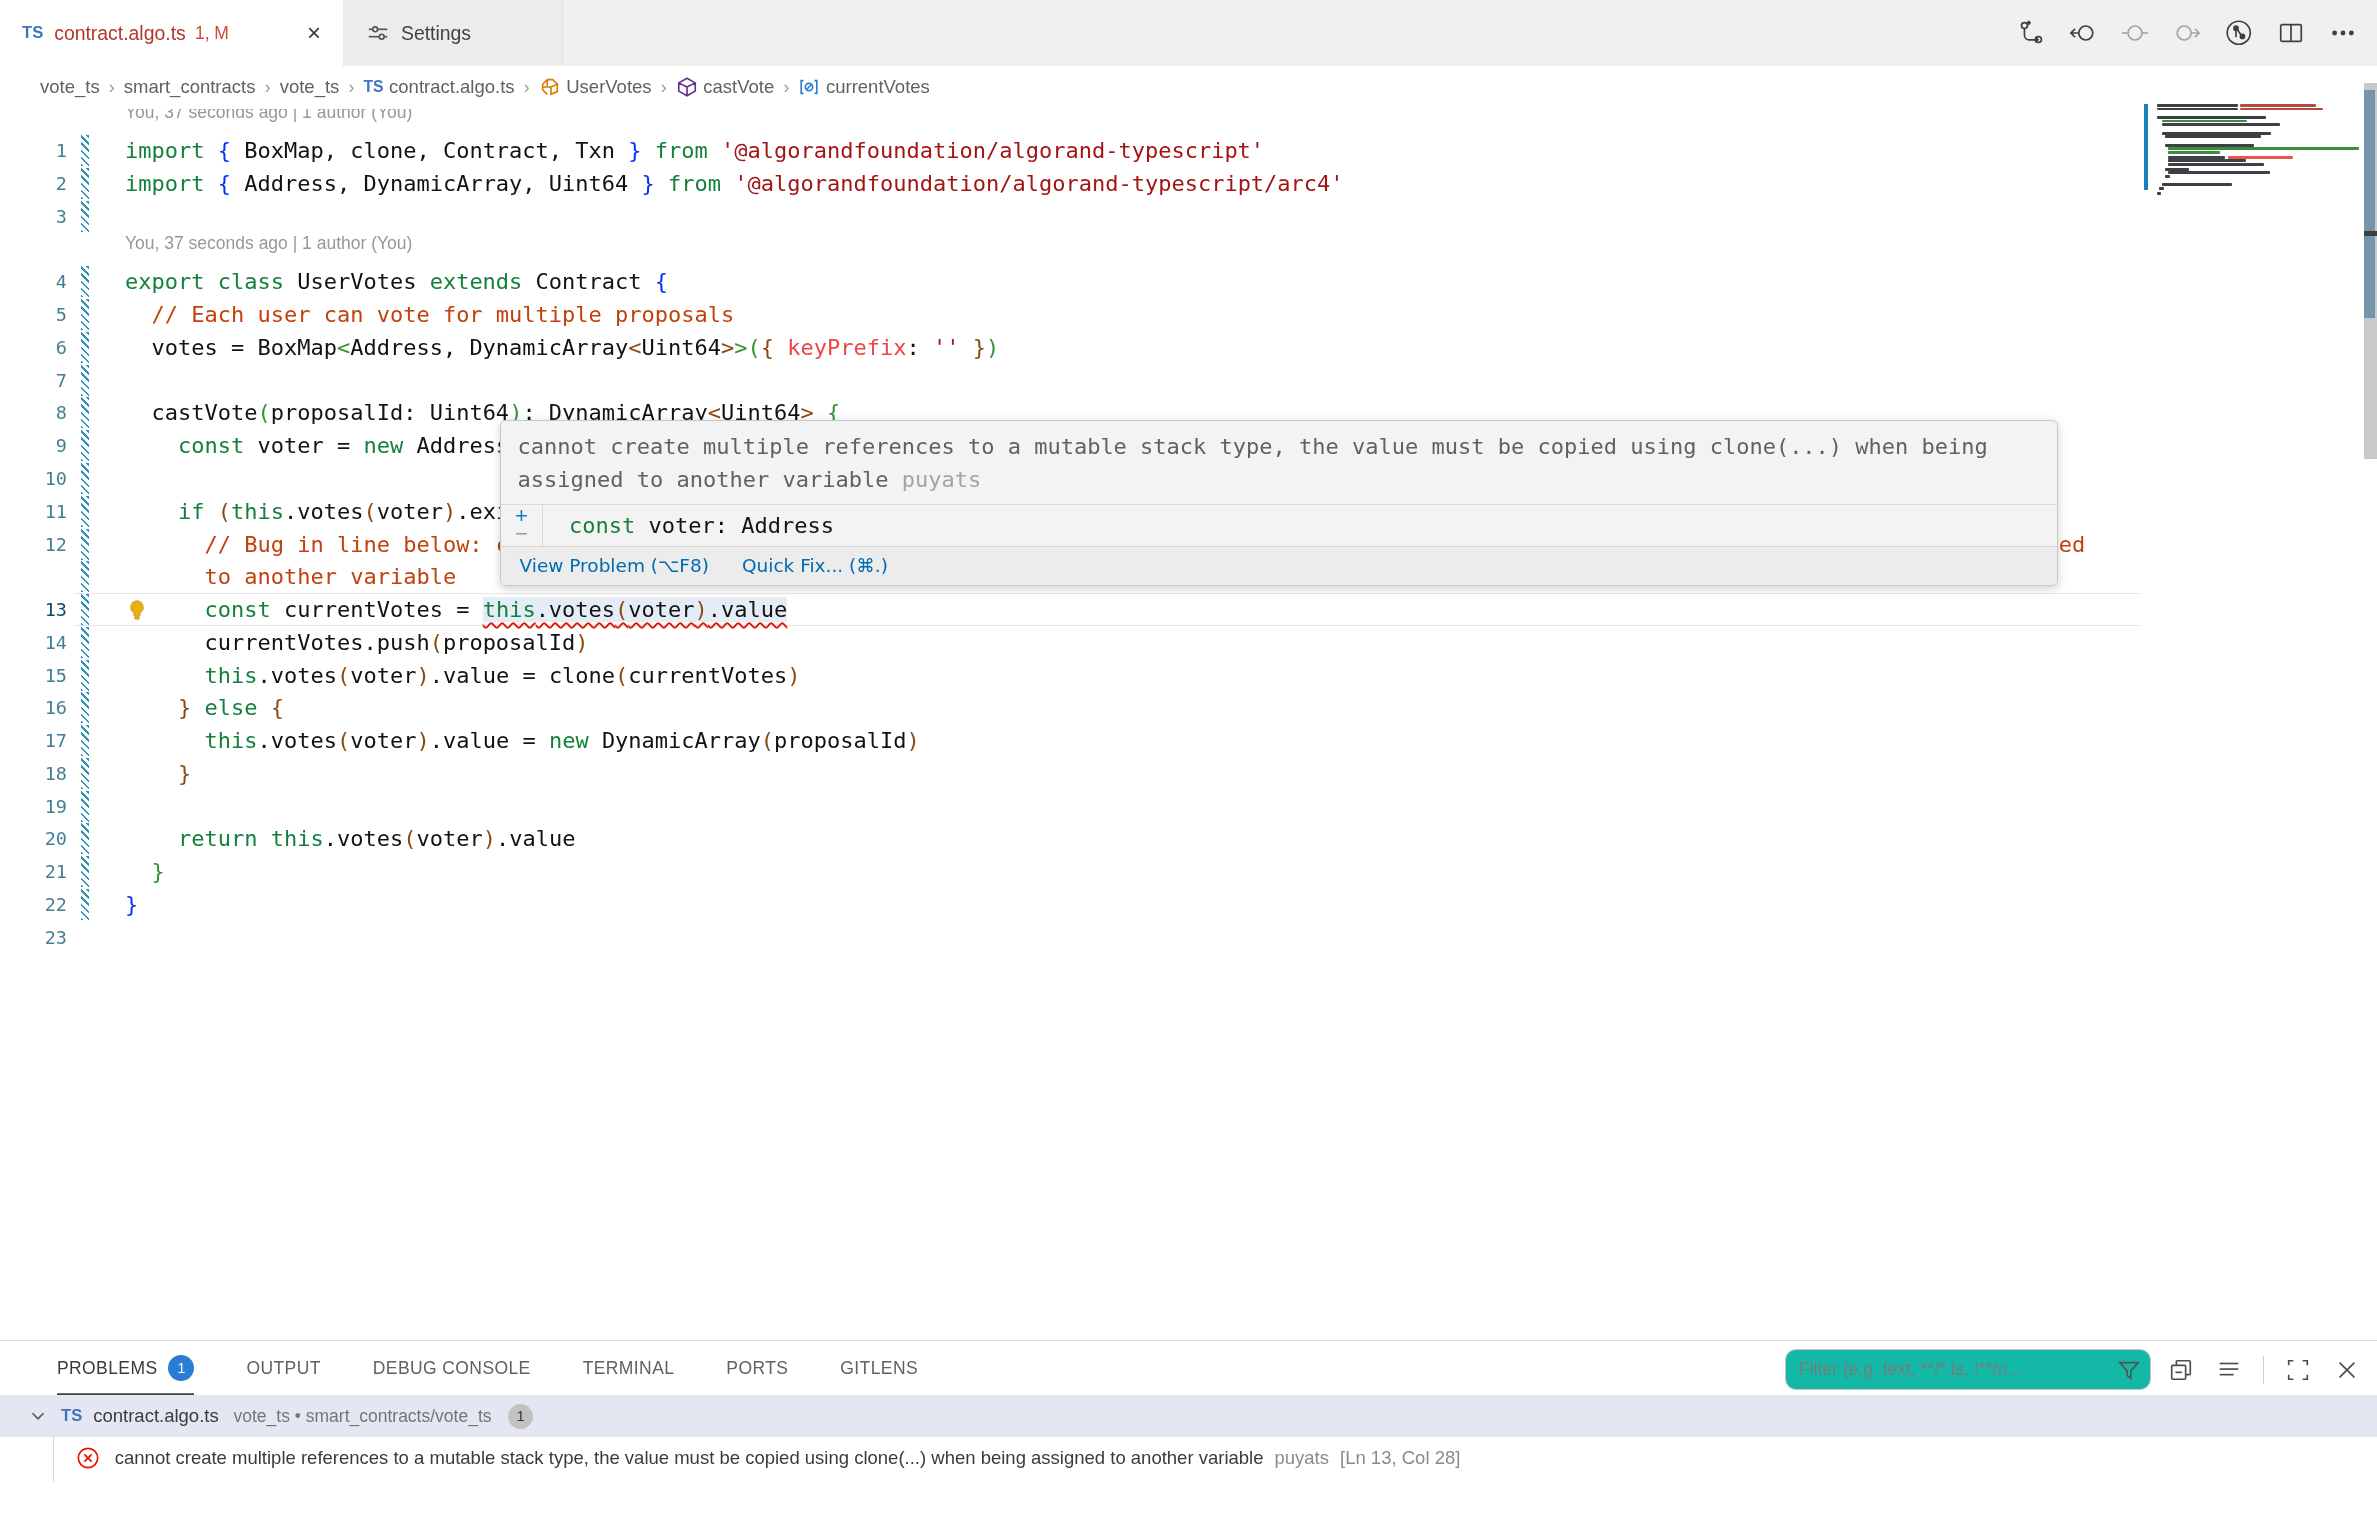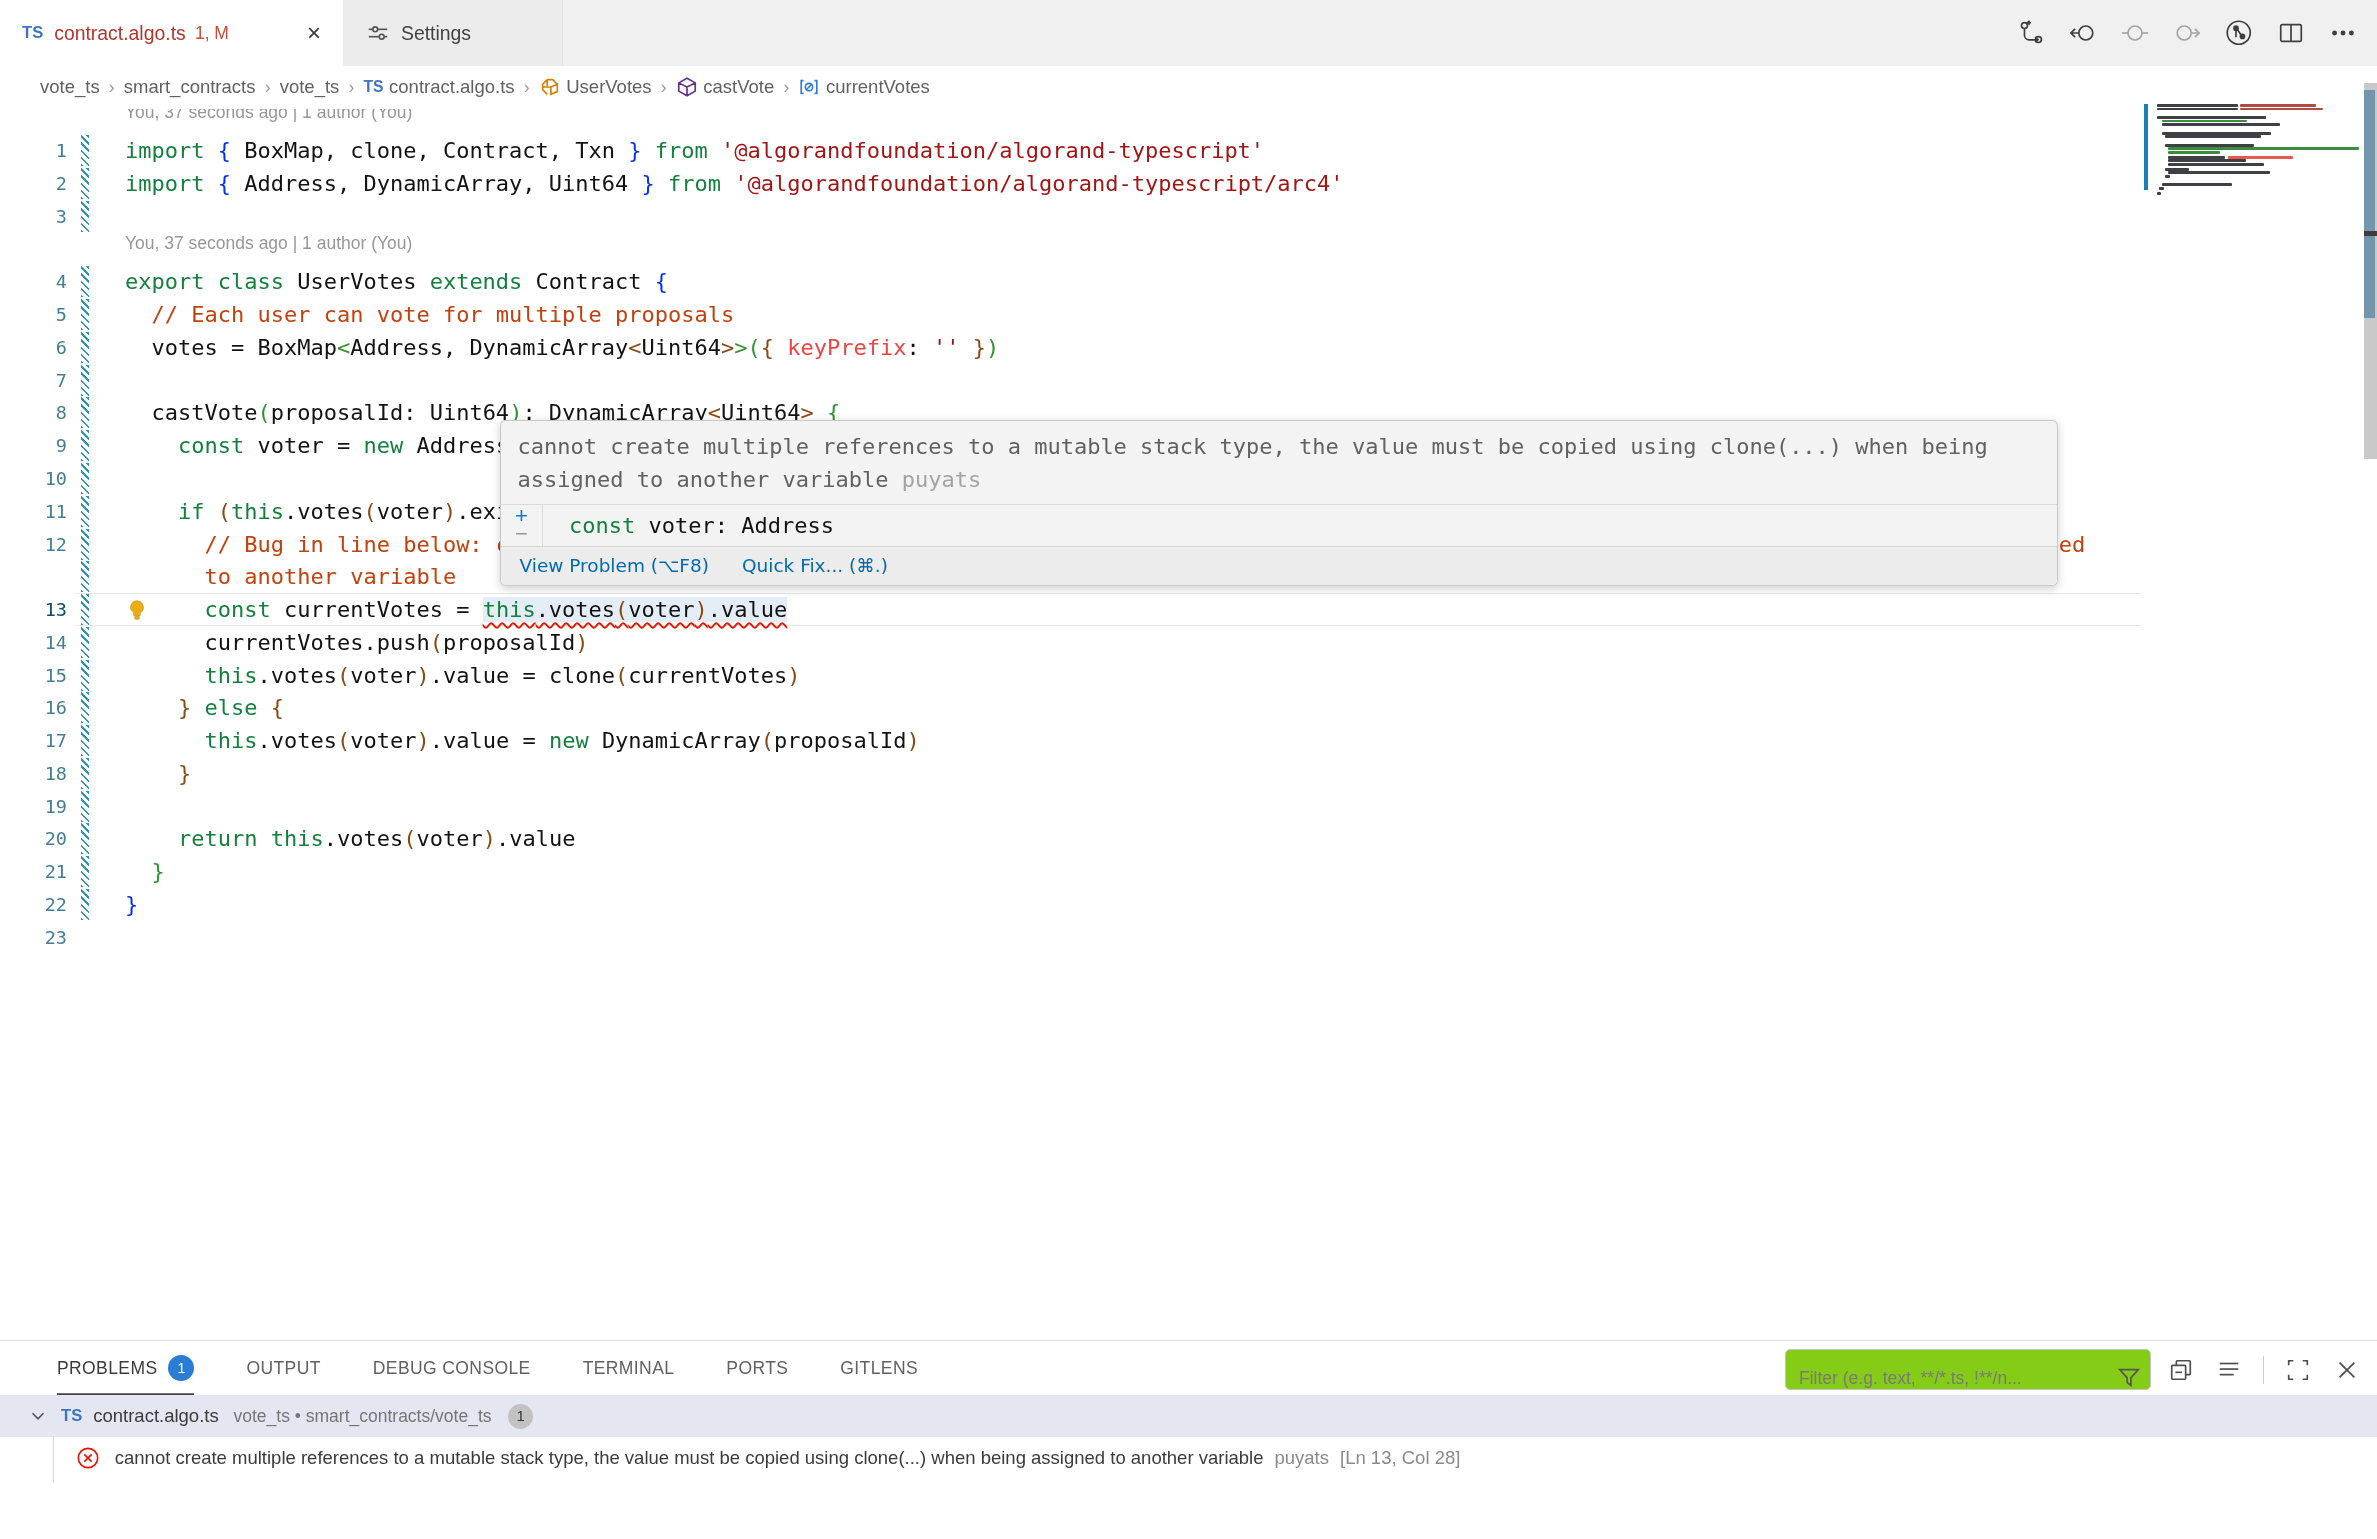--- a/index.html
+++ b/index.html
@@ -76,22 +76,22 @@
 
   
   .panel { position:absolute; left:0; top:1340px; width:100%; height:199px; background:#fff;
     border-top:0.9px solid #ddd; }
   .ptabs { position:absolute; top:0; left:0; height:54px; display:flex; align-items:center;
     padding-left:57px; gap:52px; font-size:17.5px; letter-spacing:0.4px; color:#616161; }
   .ptab { display:flex; align-items:center; gap:11px; cursor:pointer; height:54px; }
   .ptab.active { color:#3b3b3b; box-shadow:inset 0 -1.8px 0 #424242;text-align:center; }
   .pbadge { background:#2a7cd4; color:#fff; border-radius:50%; width:26px; height:26px;
     font-size:14.8px; letter-spacing:0; display:flex; align-items:center; justify-content:center; }
-  .pfilter { position:absolute; left:1785px; top:8.3px; width:366px; height:41px; background:#84cc16;
-    border:0.9px solid #c5c5c5; border-radius:5px; display:flex; align-items:flex-end; padding:0 9.2px 0 13px; }
+  .pfilter { position:absolute; left:1785px; top:8.3px; width:366px; height:41px; background:#14b8a6;
+    border:0.9px solid #c5c5c5; border-radius:11px; display:flex; align-items:center; padding:0 9.2px 0 13px; }
   .pfilter input { border:none; outline:none; flex:1; font-size:17.5px; color:#3b3b3b; background:transparent;
     font-family:"Liberation Sans",sans-serif; }
   .pfilter input::placeholder { color:#7a7a7a; }
   .pactions { position:absolute; right:11px; top:8.3px; height:41px; display:flex; align-items:center; gap:9.2px; }
   .pactions .icon-btn svg { stroke:#4d4d4d; }
   .pdivider { width:0.9px; height:28px; background:#cfcfcf; margin:0 5.5px; }
   .prow-file { position:absolute; top:54px; left:0; width:100%; height:42px; background:#e4e6f1;
     display:flex; align-items:center; padding-left:28px; font-size:18.5px; color:#3b3b3b; cursor:pointer; }
   .prow-file .path { color:#767676; font-size:17.5px; margin-left:14.8px; }
   .gbadge { background:#c2c2c2; color:#333; border-radius:50%; width:25px; height:25px; font-size:14.8px;

